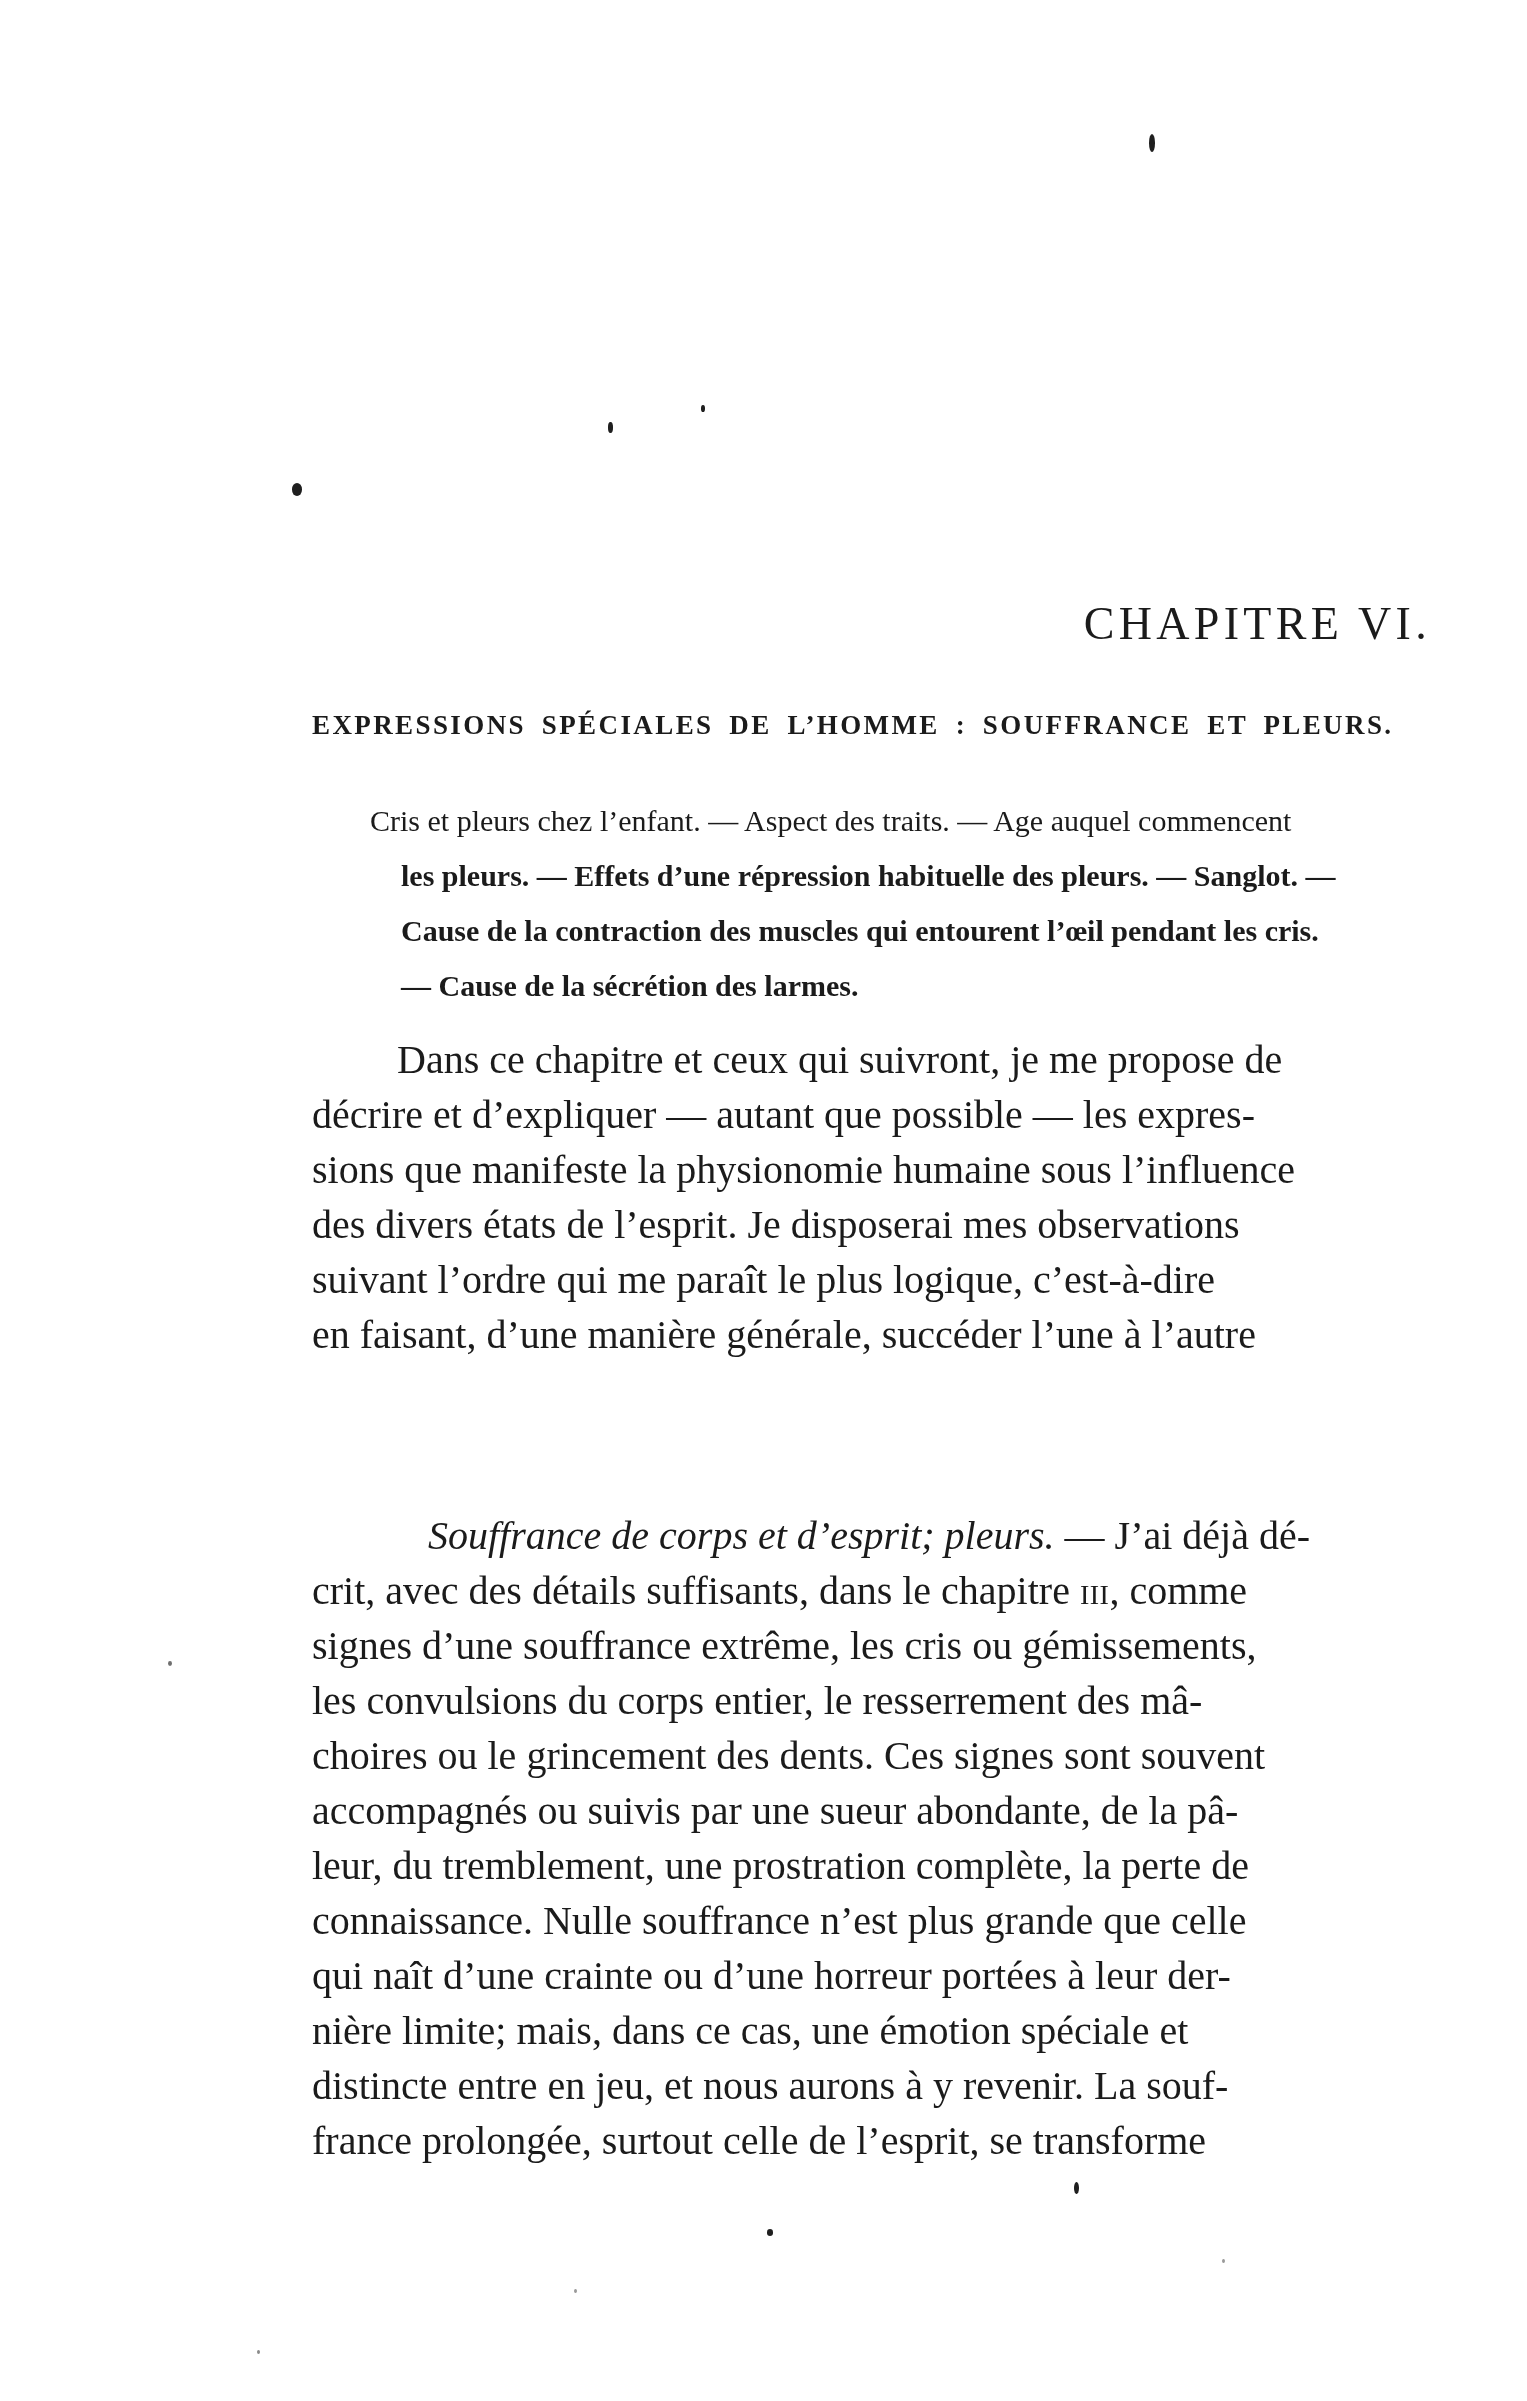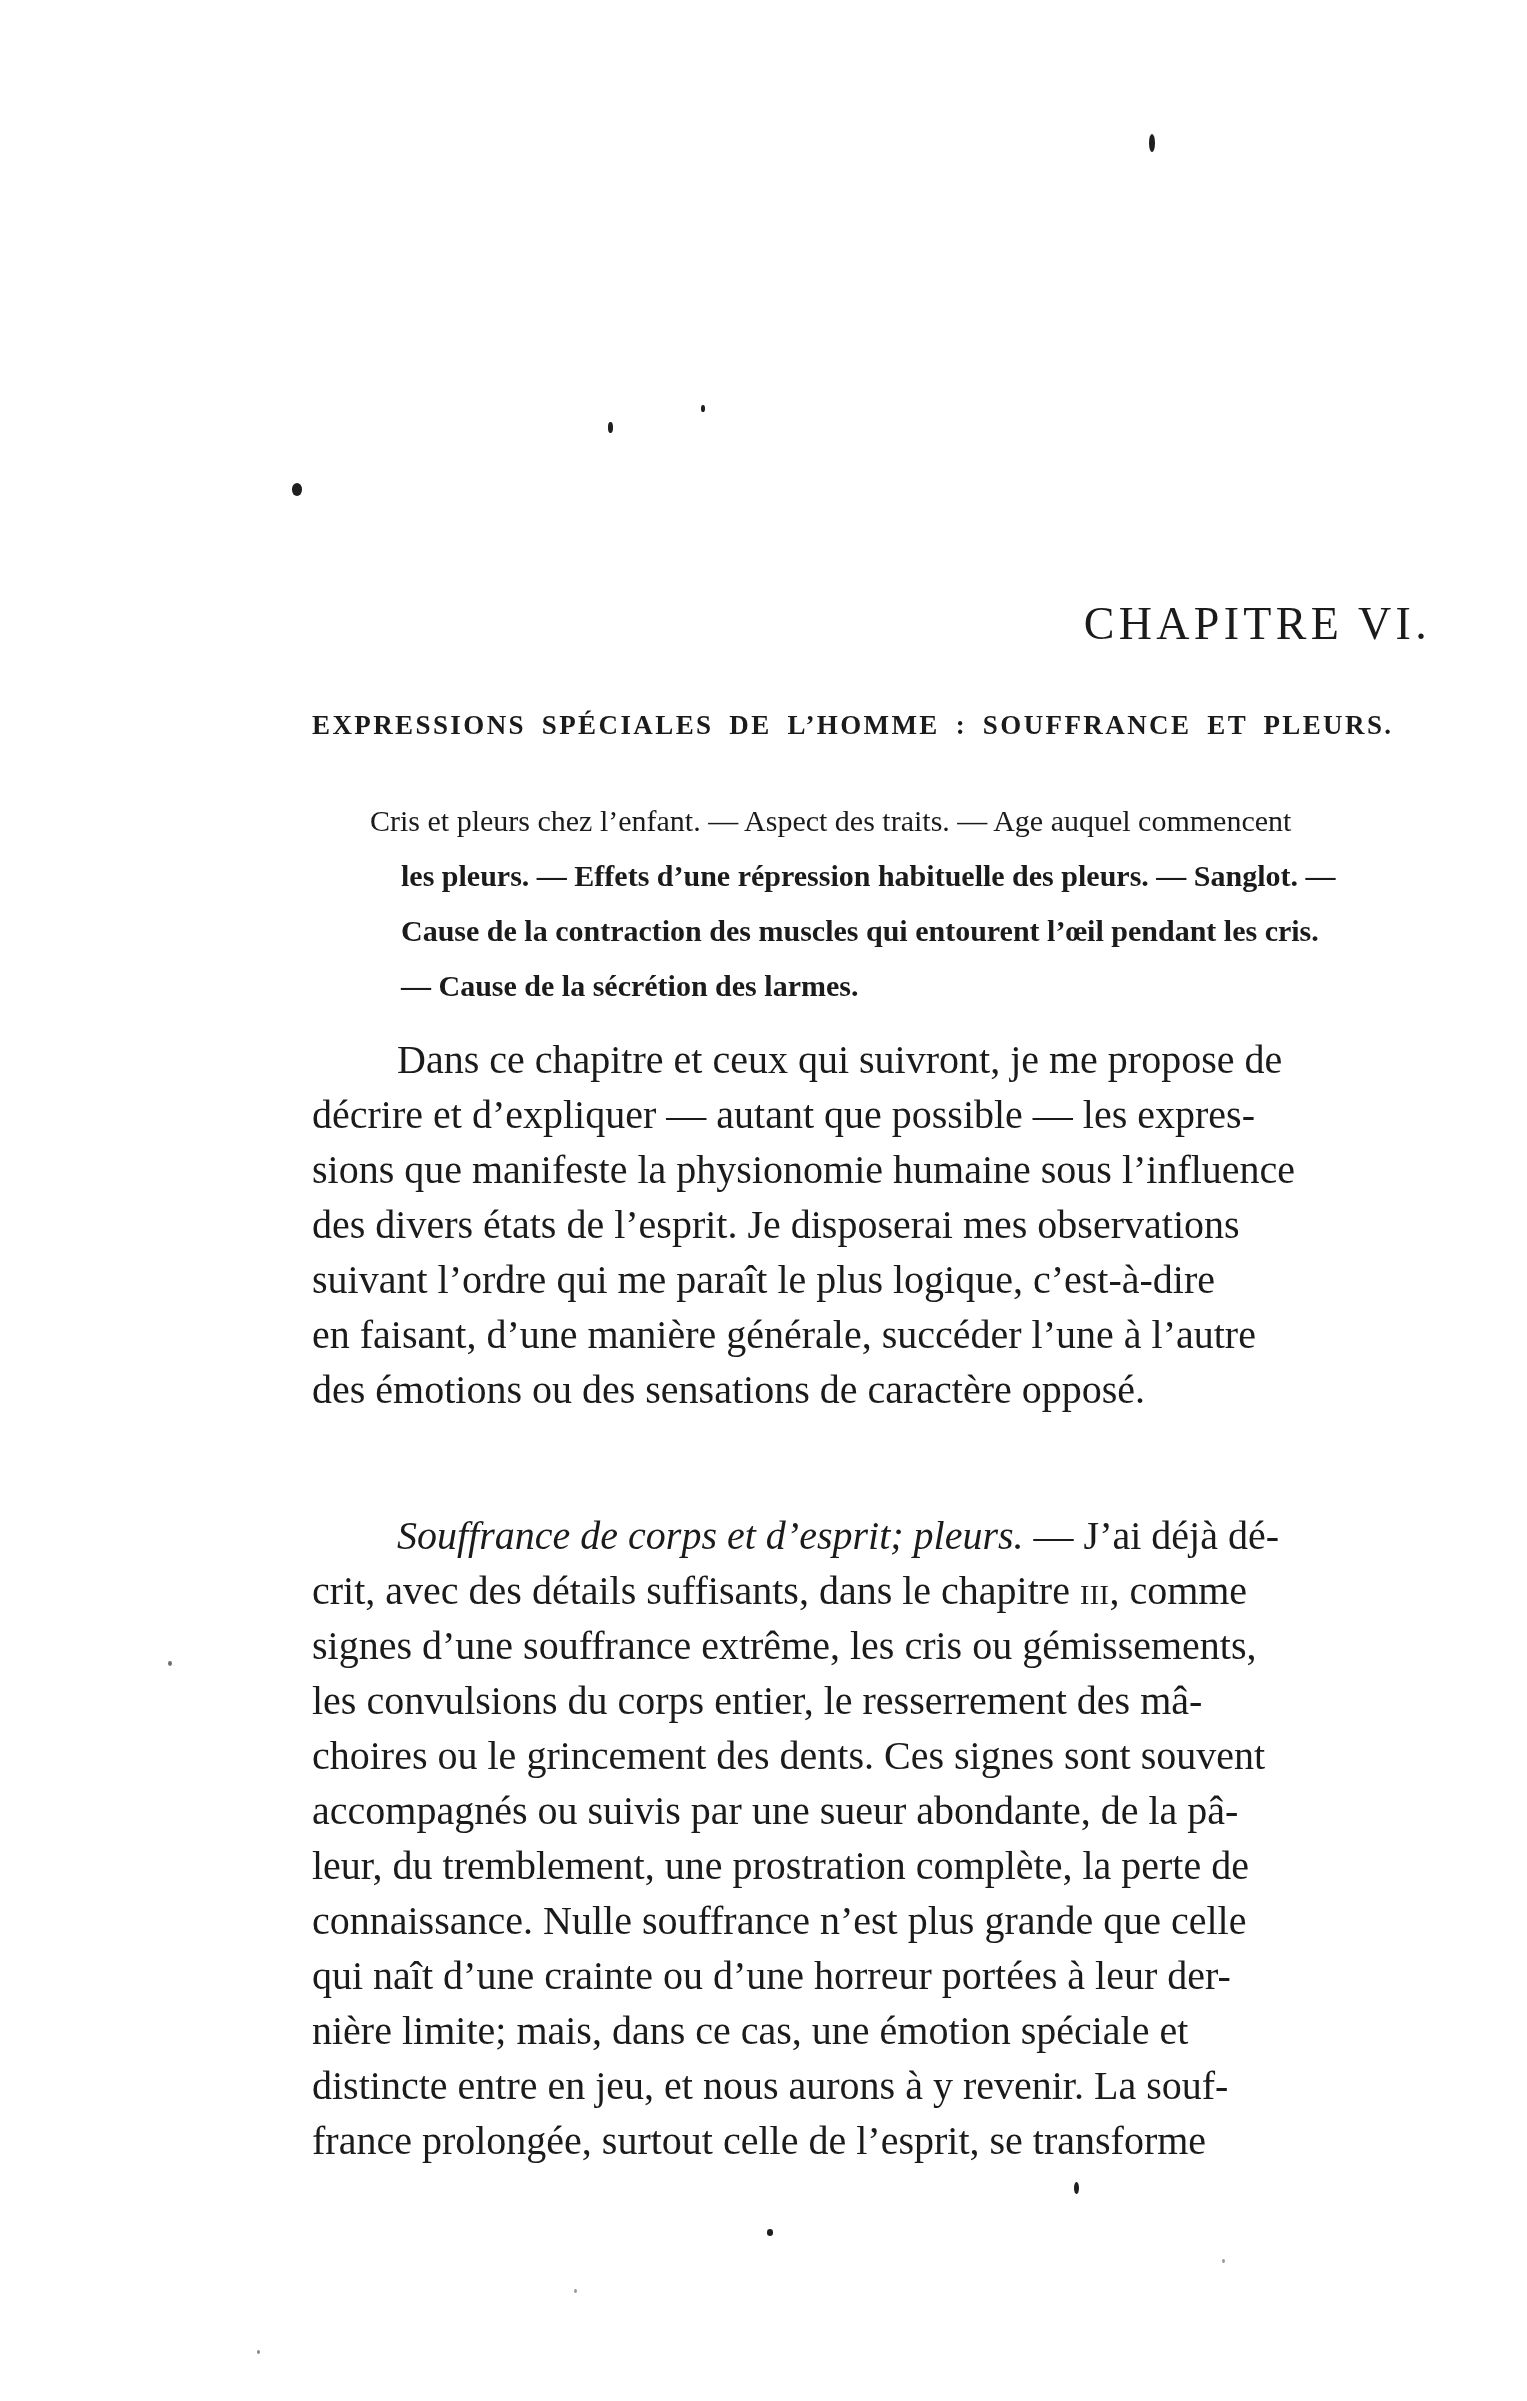--- a/index.html
+++ b/index.html
@@ -61,21 +61,21 @@
   }
   .bodypara.p1 { top: 1032px; }
   .bodypara.p2 { top: 1508px; }
   .bodypara .line {
     height: 55px;
     line-height: 55px;
     white-space: nowrap;
   }
   .bodypara .line.indent { padding-left: 85px; }
 
-  .italic { font-style: italic; }
+  .italic { font-style: italic; margin-left: 31px; }
   .sc { font-variant: small-caps; letter-spacing: 0.5px; }
 
   .speck {
     position: absolute;
     background: #1f1f1f;
     border-radius: 50%;
   }
 </style>
 </head>
 <body>
@@ -91,21 +91,20 @@
   <div class="line hang">— Cause de la sécrétion des larmes.</div>
 </div>
 
 <div class="abs bodypara p1">
   <div class="line indent">Dans ce chapitre et ceux qui suivront, je me propose de</div>
   <div class="line">décrire et d’expliquer — autant que possible — les expres-</div>
   <div class="line">sions que manifeste la physionomie humaine sous l’influence</div>
   <div class="line">des divers états de l’esprit. Je disposerai mes observations</div>
   <div class="line">suivant l’ordre qui me paraît le plus logique, c’est-à-dire</div>
   <div class="line">en faisant, d’une manière générale, succéder l’une à l’autre</div>
-  <div class="line">des émotions ou des sensations de caractère opposé.</div>
 </div>
 
 <div class="abs bodypara p2">
   <div class="line indent"><span class="italic">Souffrance de corps et d’esprit; pleurs.</span><span> — J’ai déjà dé-</span></div>
   <div class="line"><span>crit, avec des détails suffisants, dans le chapitre </span><span class="sc">iii</span><span>, comme</span></div>
   <div class="line">signes d’une souffrance extrême, les cris ou gémissements,</div>
   <div class="line">les convulsions du corps entier, le resserrement des mâ-</div>
   <div class="line">choires ou le grincement des dents. Ces signes sont souvent</div>
   <div class="line">accompagnés ou suivis par une sueur abondante, de la pâ-</div>
   <div class="line">leur, du tremblement, une prostration complète, la perte de</div>

